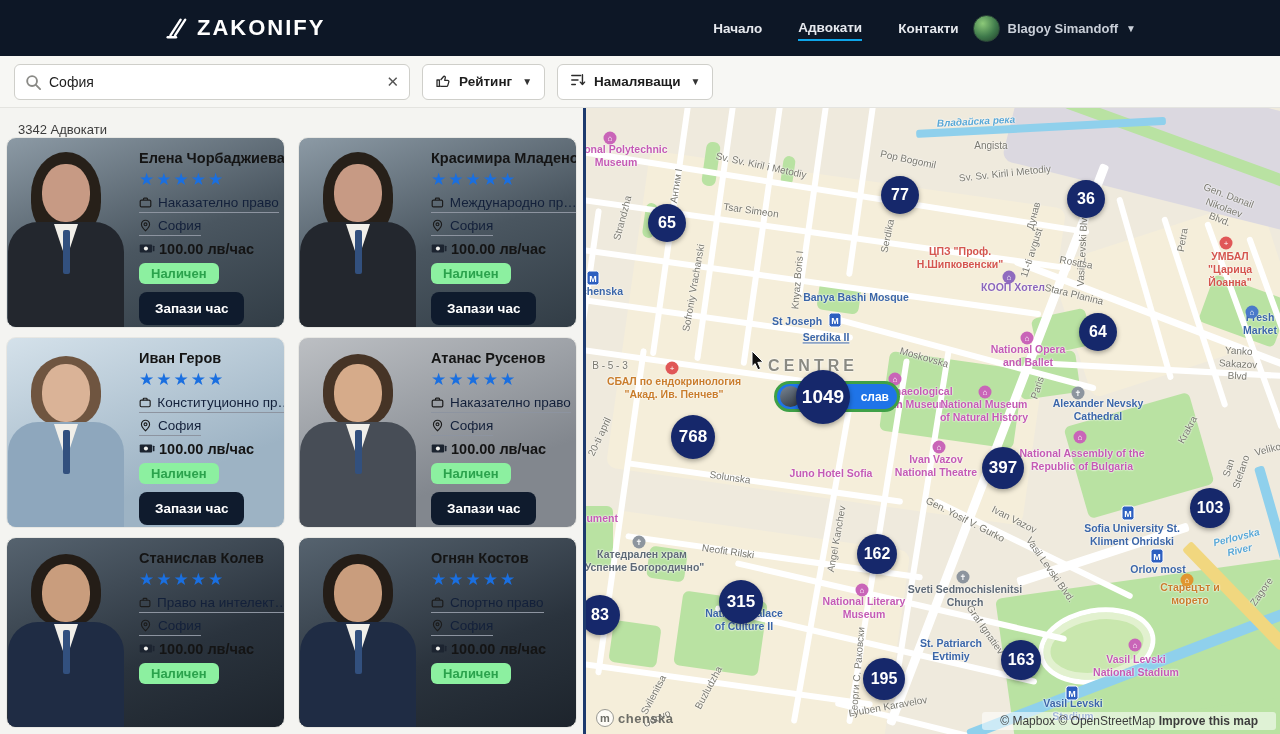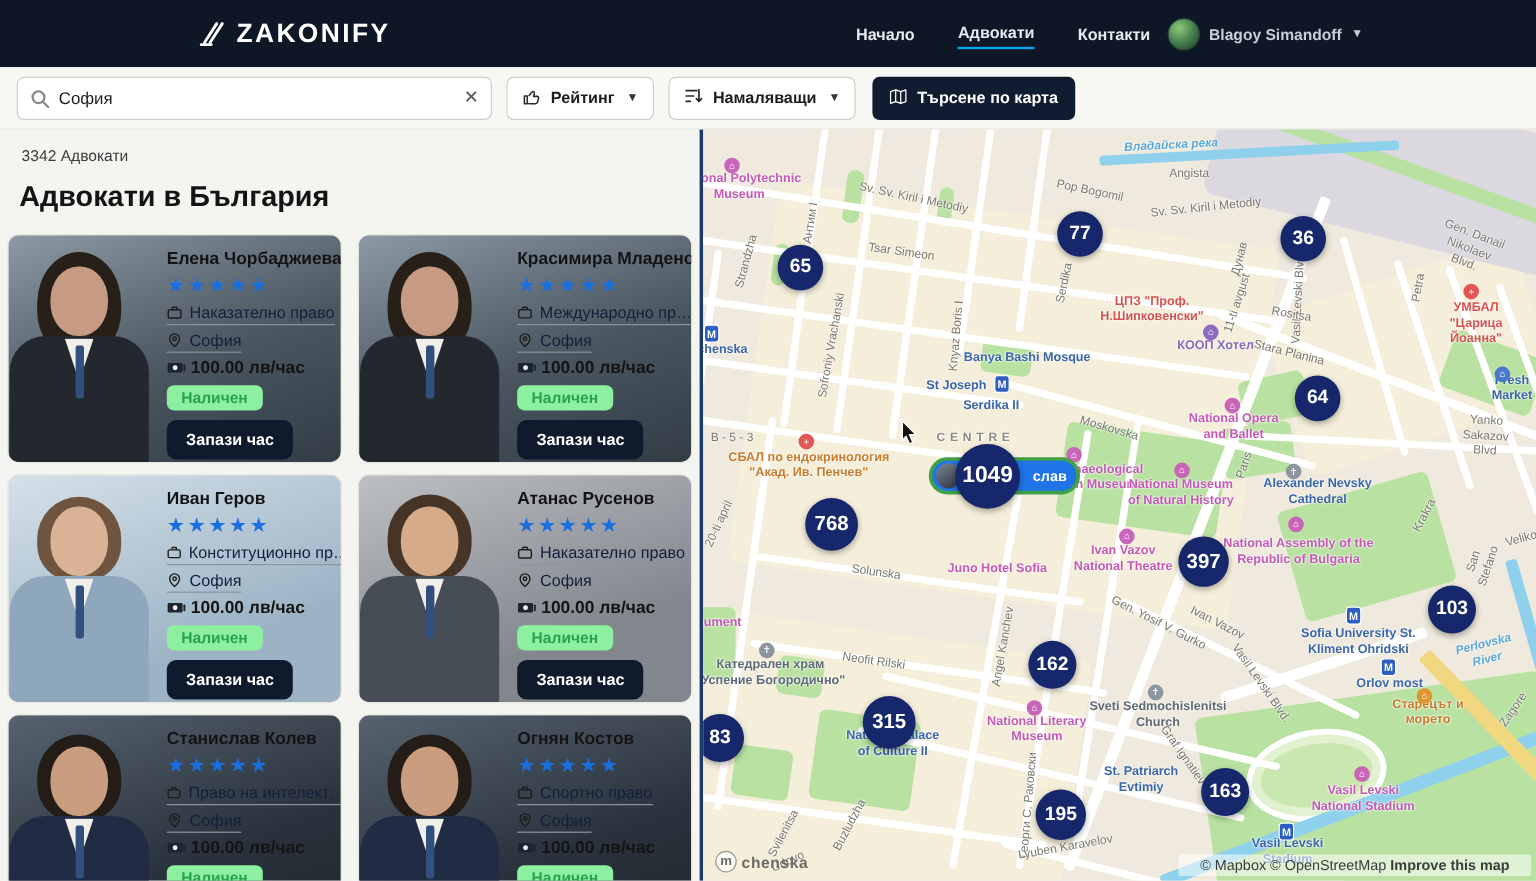--- a/index.html
+++ b/index.html
@@ -73,21 +73,21 @@
   .road.water{background:#8fd0ec}
   .road.yellow{background:#f1d77f}
   .mlabel{position:absolute;font-size:10px;color:#79786f;white-space:pre-line;text-align:center;line-height:1.25;font-weight:500;text-shadow:0 0 2px #fff,0 0 2px #fff}
   .mlabel.poi{color:#c45ab4;font-weight:700;font-size:10.5px}
   .mlabel.blu{color:#3b66a8;font-weight:700;font-size:10.5px}
   .mlabel.gry{color:#5f6a76;font-weight:700;font-size:10.5px}
   .mlabel.red{color:#d4554e;font-weight:700;font-size:10.5px}
   .mlabel.org{color:#c97d2c;font-weight:700;font-size:10.5px}
   .mlabel.pur{color:#8b66bb;font-weight:700;font-size:10.5px}
   .mlabel.wat{color:#5aa8d6;font-style:italic;font-weight:600}
-  .mlabel.area{color:#8a8a82;letter-spacing:4px;font-size:10px;font-weight:600}
+  .mlabel.area{color:#8a8a82;letter-spacing:4px;font-size:16px;font-weight:600}
   .micon{position:absolute;width:13px;height:15px;background:#2d5fc0;border:1px solid #fff;border-radius:3px;color:#fff;font-size:9px;font-weight:700;display:flex;align-items:center;justify-content:center}
   .picon{position:absolute;width:13px;height:13px;border-radius:50%;color:#fff;font-size:8px;display:flex;align-items:center;justify-content:center;line-height:1}
   .picon.pk{background:#c965b8}.picon.rd{background:#e05757}.picon.gy{background:#8d959e}
   .picon.or{background:#e0962f}.picon.bl{background:#4a79c9}.picon.pu{background:#8f6bbf}
   .cluster{position:absolute;background:#16286b;border-radius:50%;color:#fff;font-weight:700;display:flex;align-items:center;justify-content:center;box-shadow:0 2px 5px rgba(0,0,0,.35);cursor:pointer}
   .pill{position:absolute;left:188px;top:273px;width:126px;height:31px;background:#1f74e8;border:3px solid #3fa047;border-radius:17px;display:flex;align-items:center;padding:0 8px 0 3px;cursor:pointer}
   .pill-av{width:21px;height:21px;border-radius:50%;background:linear-gradient(150deg,#7a8796,#2c333c);flex:none}
   .pill-txt{color:#fff;font-size:12px;font-weight:600;margin-left:auto}
   .cursor{position:absolute;left:165px;top:243px;z-index:60}
   .mb-logo{position:absolute;left:10px;bottom:7px;display:flex;align-items:center;gap:4px;z-index:50}
@@ -150,36 +150,26 @@
     <div class="drop">
       <span>
         <svg width="16" height="16" viewBox="0 0 18 18" stroke="#2b2b2b" stroke-width="1.6" stroke-linecap="round">
             <path d="M2 4h10M2 9h7M2 14h4"></path>
             <path d="M14 3v11M14 14l-2.4-2.6M14 14l2.4-2.6"></path>
           </svg>
       </span>
       <span>Намаляващи</span>
       <span class="caret2">▼</span>
     </div>
-    <div class="btn-map">
-      <span>
-        <svg width="15" height="15" viewBox="0 0 20 20" fill="none" stroke="#fff" stroke-width="1.4" stroke-linejoin="round">
-            <path d="M1.5 4.5l5.7-2 5.6 2 5.7-2v13l-5.7 2-5.6-2-5.7 2z"></path>
-            <path d="M7.2 2.5v13M12.8 4.5v13"></path>
-          </svg>
-      </span>
-      <span>Търсене по карта</span>
-    </div>
   </div>
 
   <div class="content">
 
     <section class="listpane">
       <div class="count-label">3342 Адвокати</div>
-      <h1 class="page-title">Адвокати в България</h1>
       <div class="cards">
 
       <article class="card pa">
             <div class="photo">
               <div class="ph-hair"></div>
               <div class="ph-head"></div>
               <div class="ph-body"></div>
               <div class="ph-shirt"></div>
               <div class="ph-tie"></div>
             </div>
@@ -486,21 +476,21 @@
           <div class="mlabel st" style="left: 597px; top: 132px; transform: translate(-50%, -50%) rotate(-80deg);">Petra</div>
           <div class="mlabel red" style="left: 644px; top: 162px; transform: translate(-50%, -50%);">УМБАЛ "Царица
 Йоанна"</div>
           <div class="mlabel red" style="left: 374px; top: 150px; transform: translate(-50%, -50%);">ЦПЗ "Проф.
 Н.Шипковенски"</div>
           <div class="mlabel pur" style="left: 427px; top: 180px; transform: translate(-50%, -50%);">КООП Хотел</div>
           <div class="mlabel st" style="left: 490px; top: 155px; transform: translate(-50%, -50%) rotate(10deg);">Rositsa</div>
           <div class="mlabel st" style="left: 488px; top: 187px; transform: translate(-50%, -50%) rotate(14deg);">Stara Planina</div>
           <div class="mlabel blu" style="left: 270px; top: 190px; transform: translate(-50%, -50%);">Banya Bashi Mosque</div>
           <div class="mlabel blu" style="left: 211px; top: 214px; transform: translate(-50%, -50%);">St Joseph</div>
-          <div class="mlabel blu" style="left: 240px; top: 230px; transform: translate(-50%, -50%);">Serdika II</div>
+          <div class="mlabel blu" style="left: 240px; top: 230px; transform: translate(-50%, -50%); text-decoration: underline;">Serdika II</div>
           <div class="mlabel area" style="left: 227px; top: 258px; transform: translate(-50%, -50%);">CENTRE</div>
           <div class="mlabel st" style="left: 338px; top: 250px; transform: translate(-50%, -50%) rotate(16deg);">Moskovska</div>
           <div class="mlabel poi" style="left: 442px; top: 248px; transform: translate(-50%, -50%);">National Opera
 and Ballet</div>
           <div class="mlabel st" style="left: 452px; top: 280px; transform: translate(-50%, -50%) rotate(-72deg);">Paris</div>
           <div class="mlabel poi" style="left: 307px; top: 290px; transform: translate(-50%, -50%);">National Archaeological
 Institute with Museum</div>
           <div class="mlabel poi" style="left: 398px; top: 303px; transform: translate(-50%, -50%);">National Museum
 of Natural History</div>
           <div class="mlabel blu" style="left: 512px; top: 302px; transform: translate(-50%, -50%);">Alexander Nevsky

